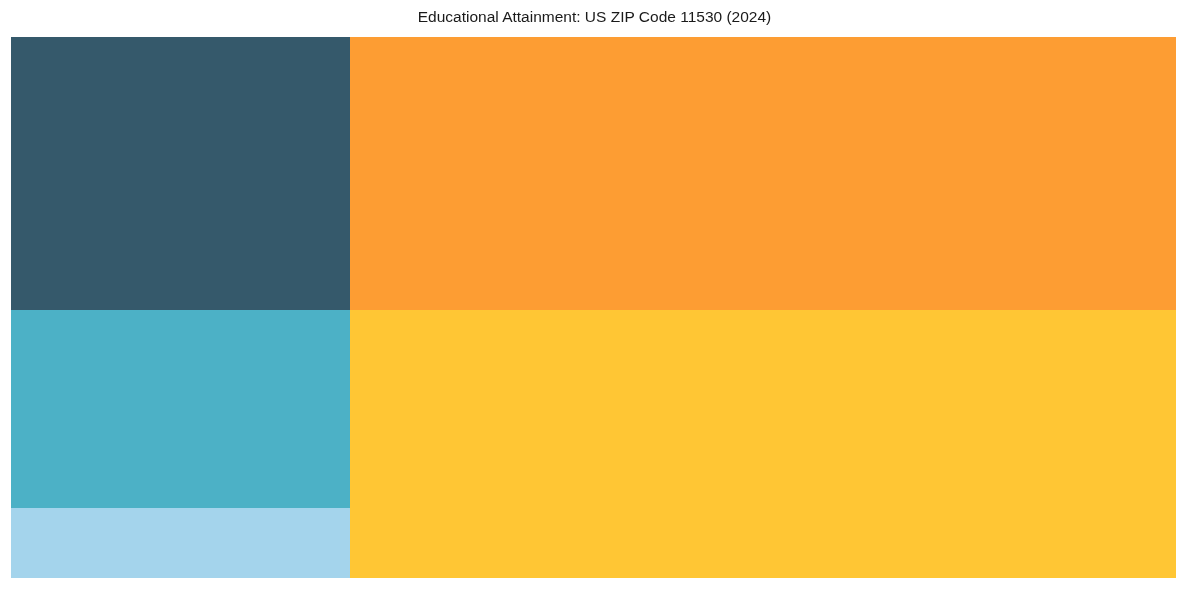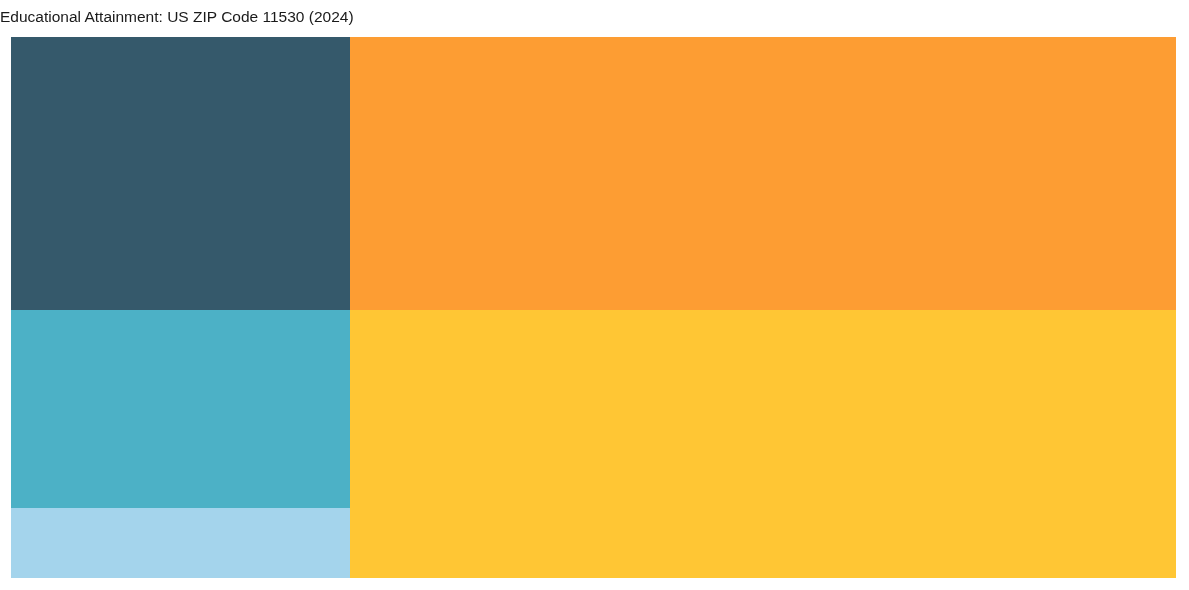--- a/index.html
+++ b/index.html
@@ -18,20 +18,21 @@
     position: relative;
     width: 1189px;
     height: 590px;
     background: #ffffff;
   }
   #chart-title {
     position: absolute;
     left: 0;
     top: 7px;
     width: 1189px;
+    text-align: center;
     font-size: 15.5px;
     line-height: 20px;
     color: #1a1a1a;
     font-family: "Liberation Sans", sans-serif;
     white-space: nowrap;
   }
   #plot-area {
     position: absolute;
     left: 11px;
     top: 37px;

